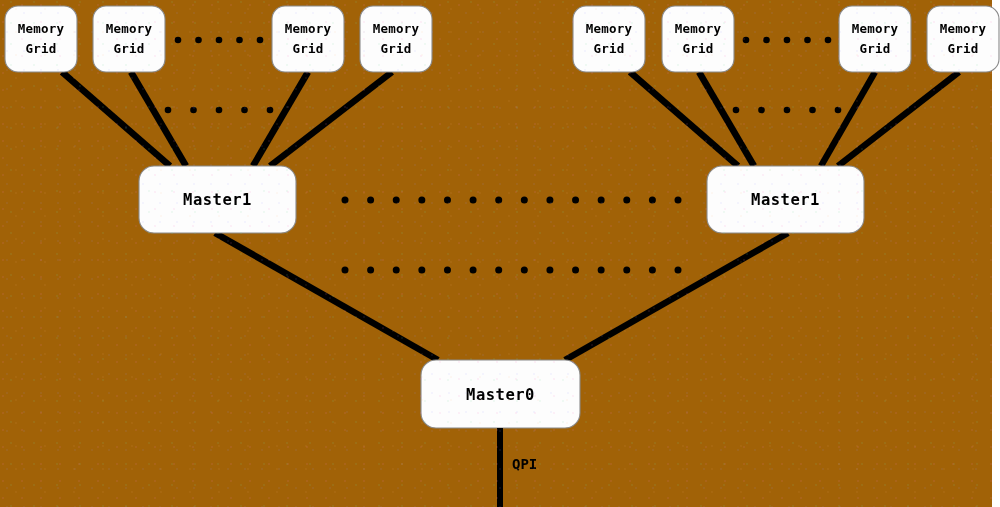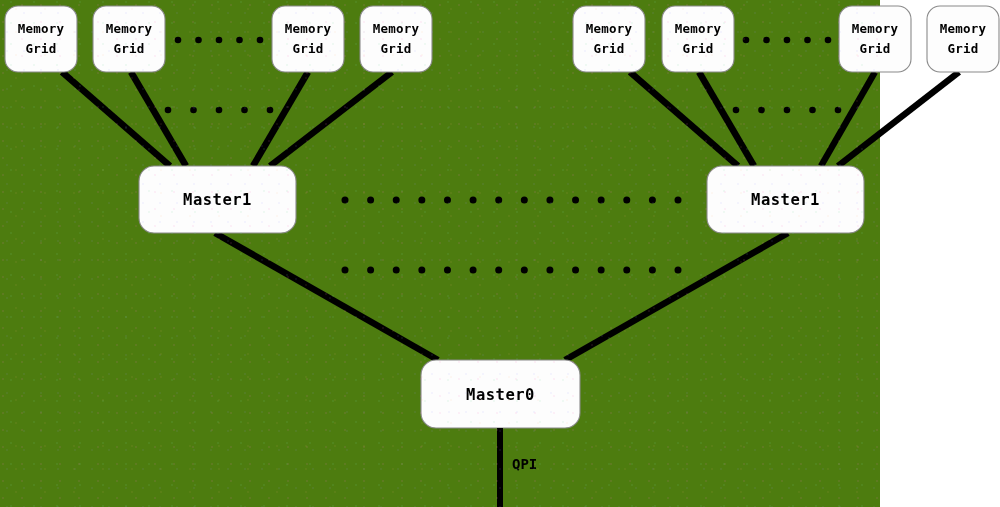--- a/index.html
+++ b/index.html
@@ -9,23 +9,23 @@
   }
   body {
     width: 1000px;
     height: 507px;
     font-family: "DejaVu Sans Mono", "Liberation Mono", monospace;
     overflow: hidden;
     position: relative;
   }
   #diagram-root {
     position: relative;
-    width: 880px;
+    width: 992px;
     height: 507px;
-    background: #4d7c0f;
+    background: #a16207;
   }
   svg#diagram-svg {
     position: absolute;
     top: 0;
     left: 0;
     width: 1000px;
     height: 507px;
     display: block;
   }
   .node-box {

